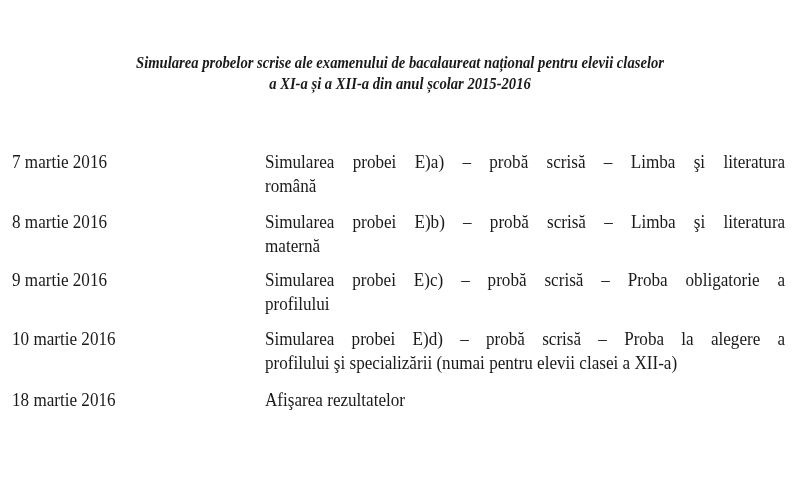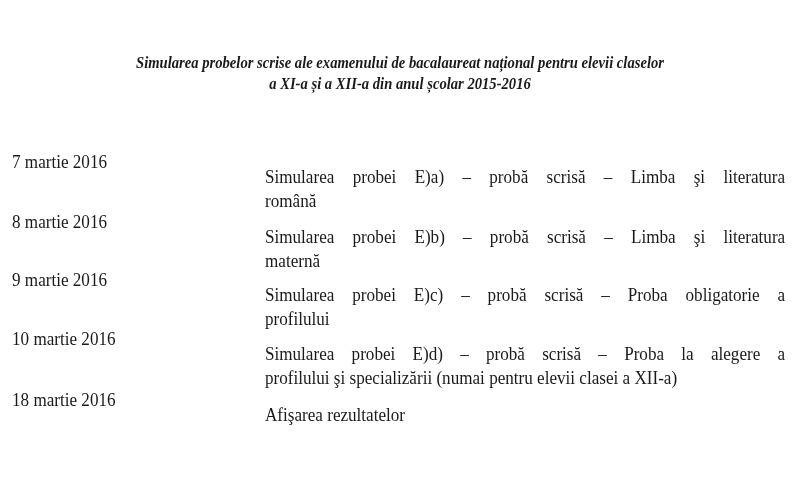--- a/index.html
+++ b/index.html
@@ -43,21 +43,21 @@
       position: absolute;
       left: 12px;
       top: 0;
       white-space: nowrap;
       transform: scaleX(0.9);
       transform-origin: left;
     }
     .row .desc {
       position: absolute;
       left: 265px;
-      top: 15px;
+      top: 0;
       width: 520px;
     }
     .row .desc .l {
       display: block;
       white-space: nowrap;
       transform-origin: left;
     }
     .row .desc .l.just {
       display: flex;
       justify-content: space-between;

